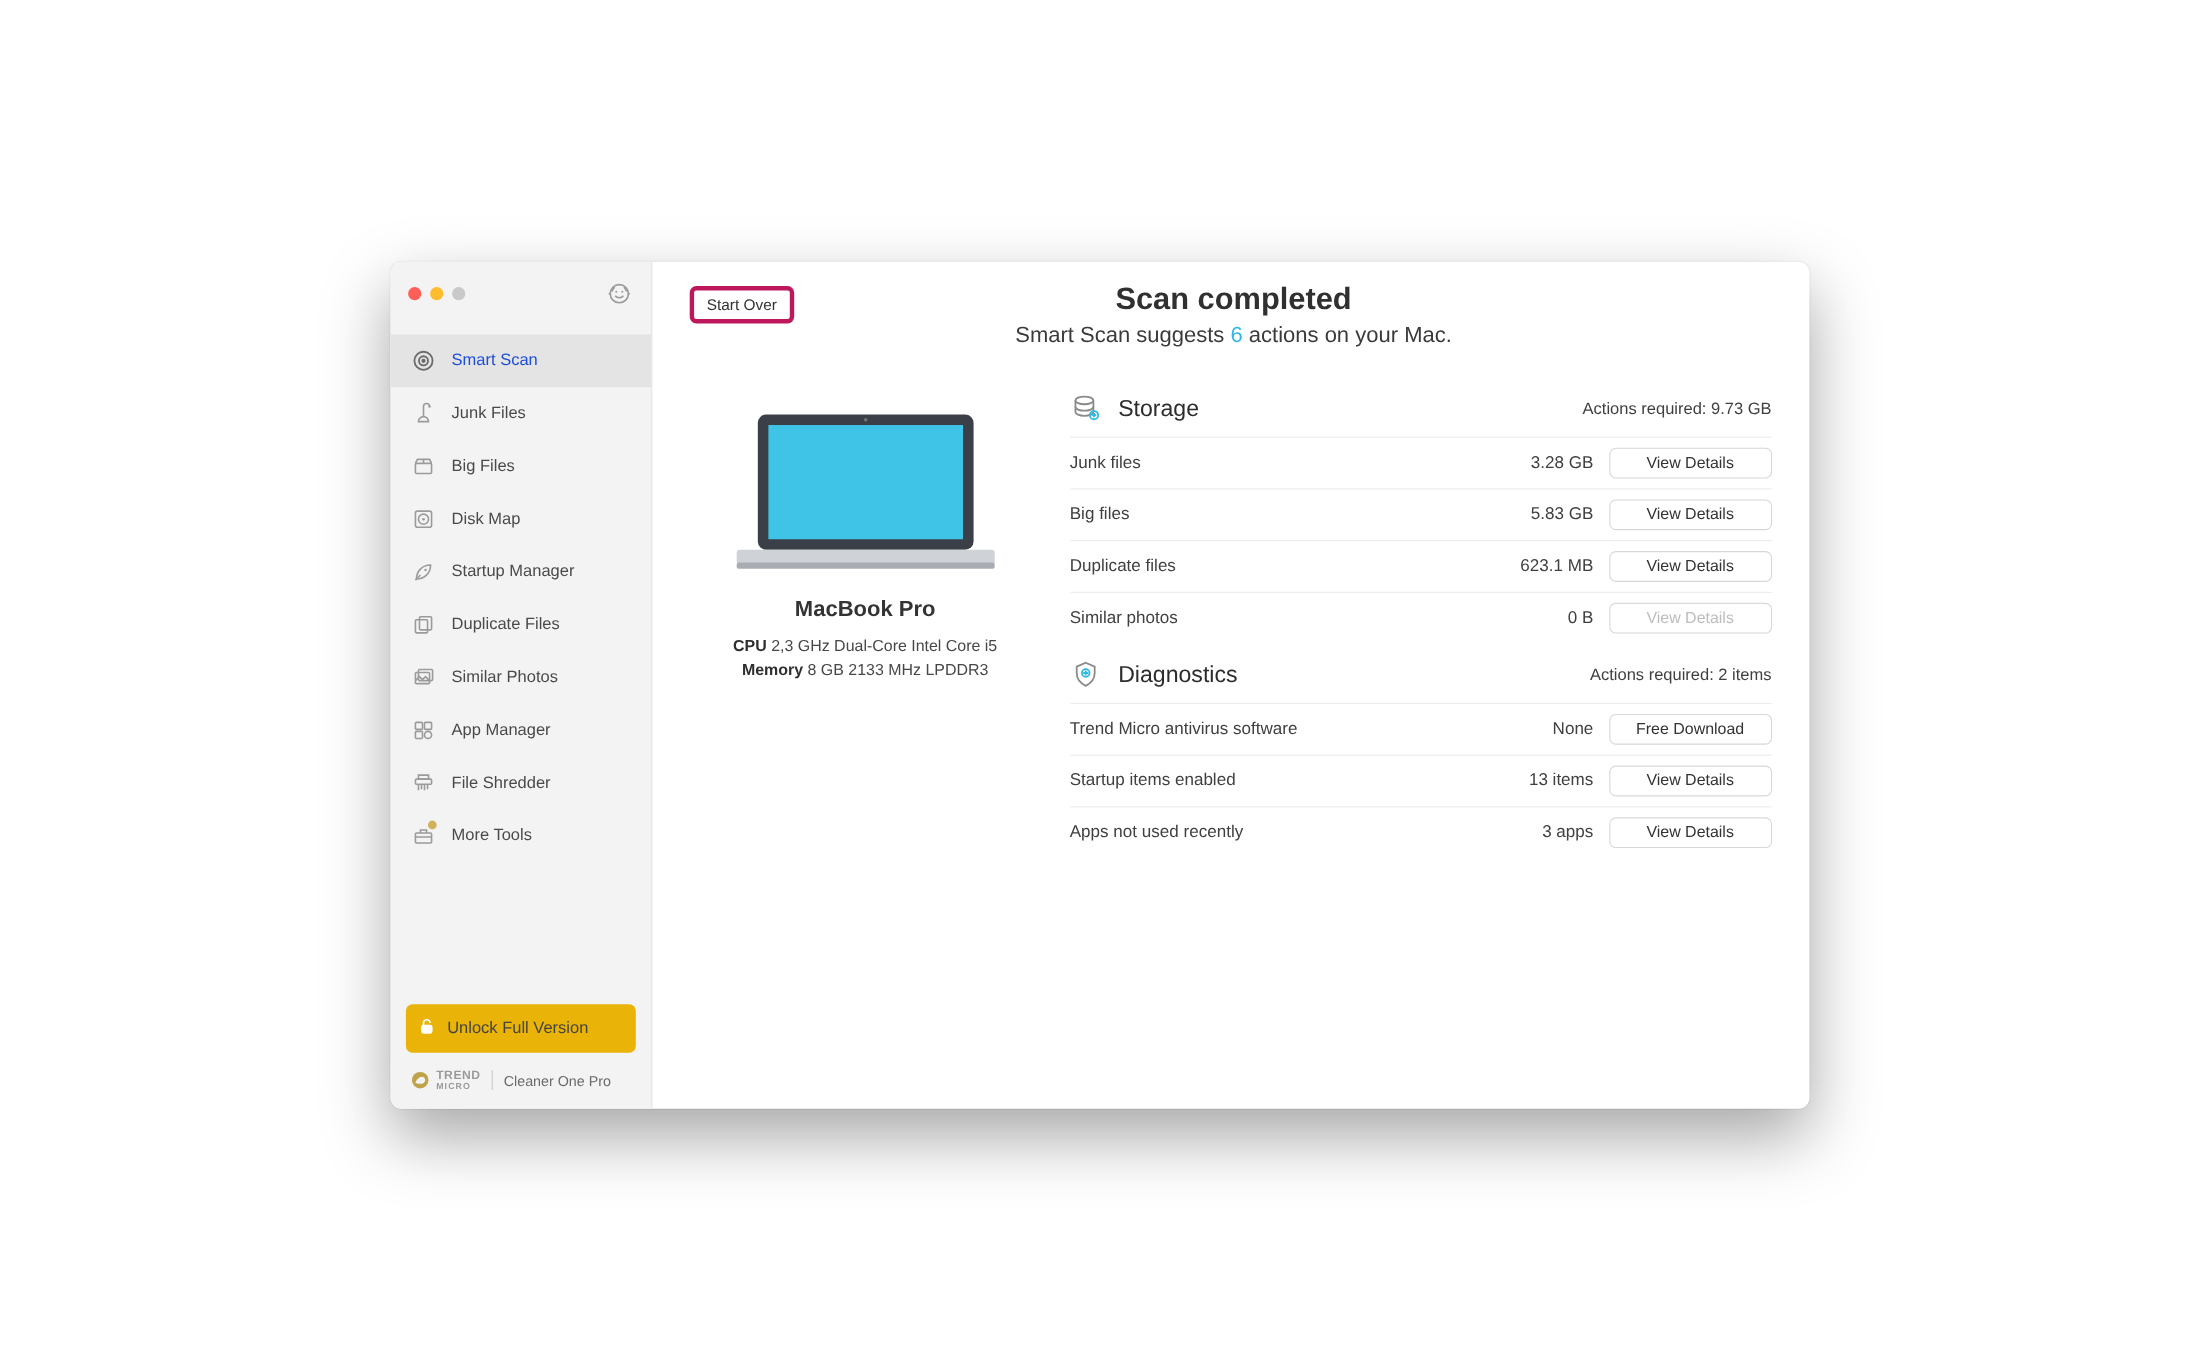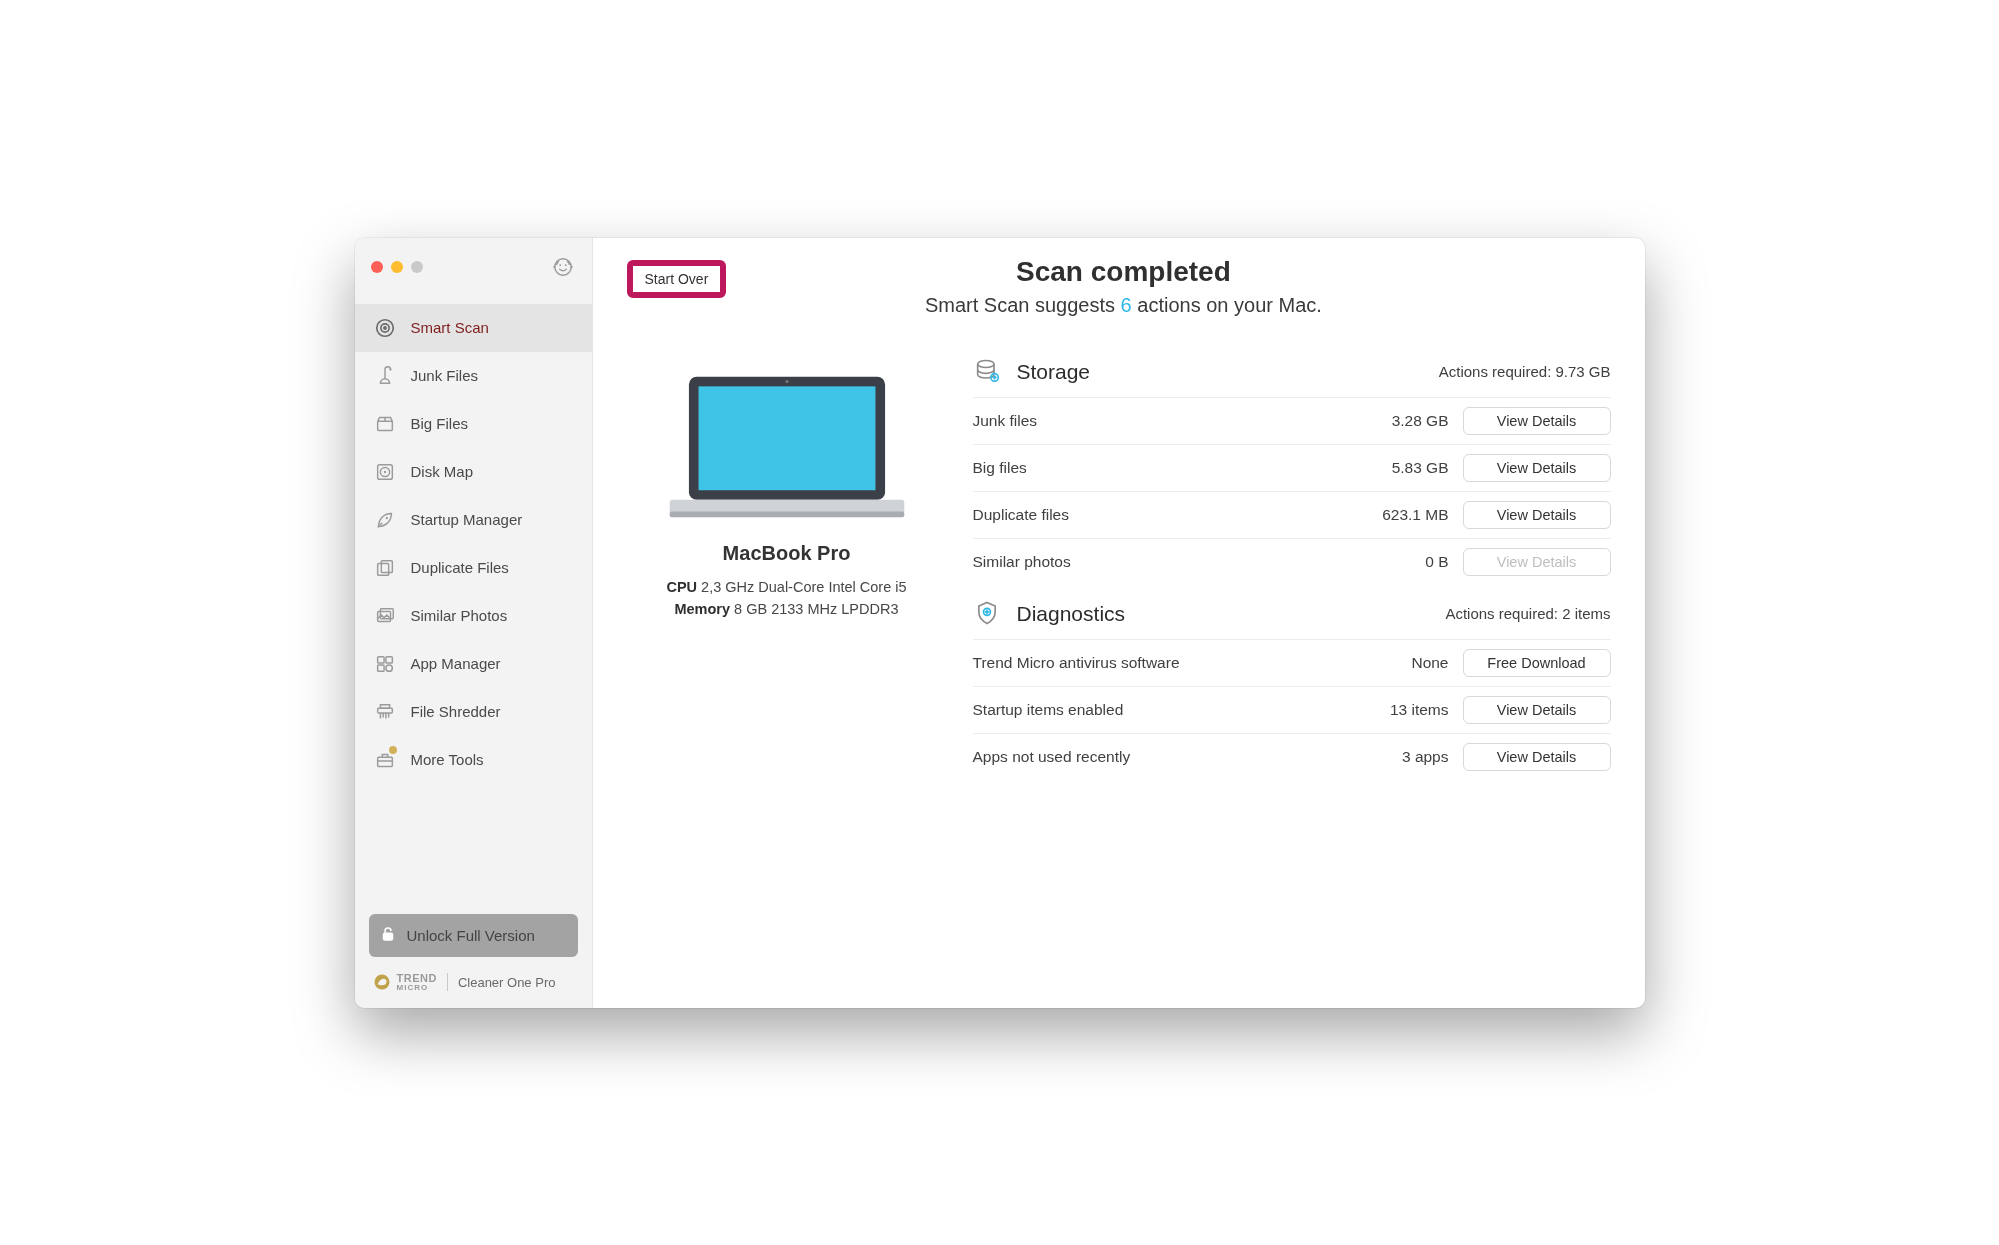--- a/index.html
+++ b/index.html
@@ -51,35 +51,35 @@
   .nav-item {
     display: flex;
     align-items: center;
     gap: 14px;
     padding: 12px 18px;
     color: #4a4a4a;
     font-size: 15px;
     cursor: pointer;
     position: relative;
   }
-  .nav-item.active { background: #e4e4e4; color: #7f1d1d; text-align: center; }
+  .nav-item.active { background: #e4e4e4; color: #1d4ed8; text-align: center; }
   .nav-item .icon {
     width: 24px; height: 24px; flex-shrink: 0;
     display:flex; align-items:center; justify-content:center;
     color: #9b9b9b;
   }
   .nav-item.active .icon { color: #6b6b6b; }
   .nav-item .badge-dot{
     position:absolute; left:34px; top:10px;
     width:8px;height:8px;border-radius:50%;background:#d1b25a;
   }
   .sidebar-bottom { margin-top: auto; padding: 0 14px 16px 14px; }
   .unlock-btn {
     width: 100%;
-    background: #a3a3a3;
+    background: #eab308;
     border: none;
     border-radius: 6px;
     padding: 11px 10px;
     display: flex;
     align-items: center;
     gap: 10px;
     font-size: 15px;
     color: #444;
     cursor: pointer;
   }
@@ -96,21 +96,21 @@
     display: flex;
     flex-direction: column;
     padding: 22px 34px 24px 34px;
     overflow: auto;
   }
   .topbar { display: flex; align-items: flex-start; }
   .startover {
     font-size: 14px;
     padding: 5px 12px;
     background: #fff;
-    border: 6px solid #be185d;
+    border: 4px solid #be185d;
     border-radius: 6px;
     color: #333;
     cursor: pointer;
   }
   .headline { text-align: center; margin: -4px auto 6px auto; flex:1;}
   .headline h1 { font-size: 28px; font-weight: 700; color:#303030; }
   .subhead { font-size: 20px; color:#3a3a3a; margin-top:6px; font-weight:400;}
   .subhead .count { color:#2fb7e8; }
   .content { display:flex; gap: 26px; margin-top: 28px; flex:1;}
   .device {

